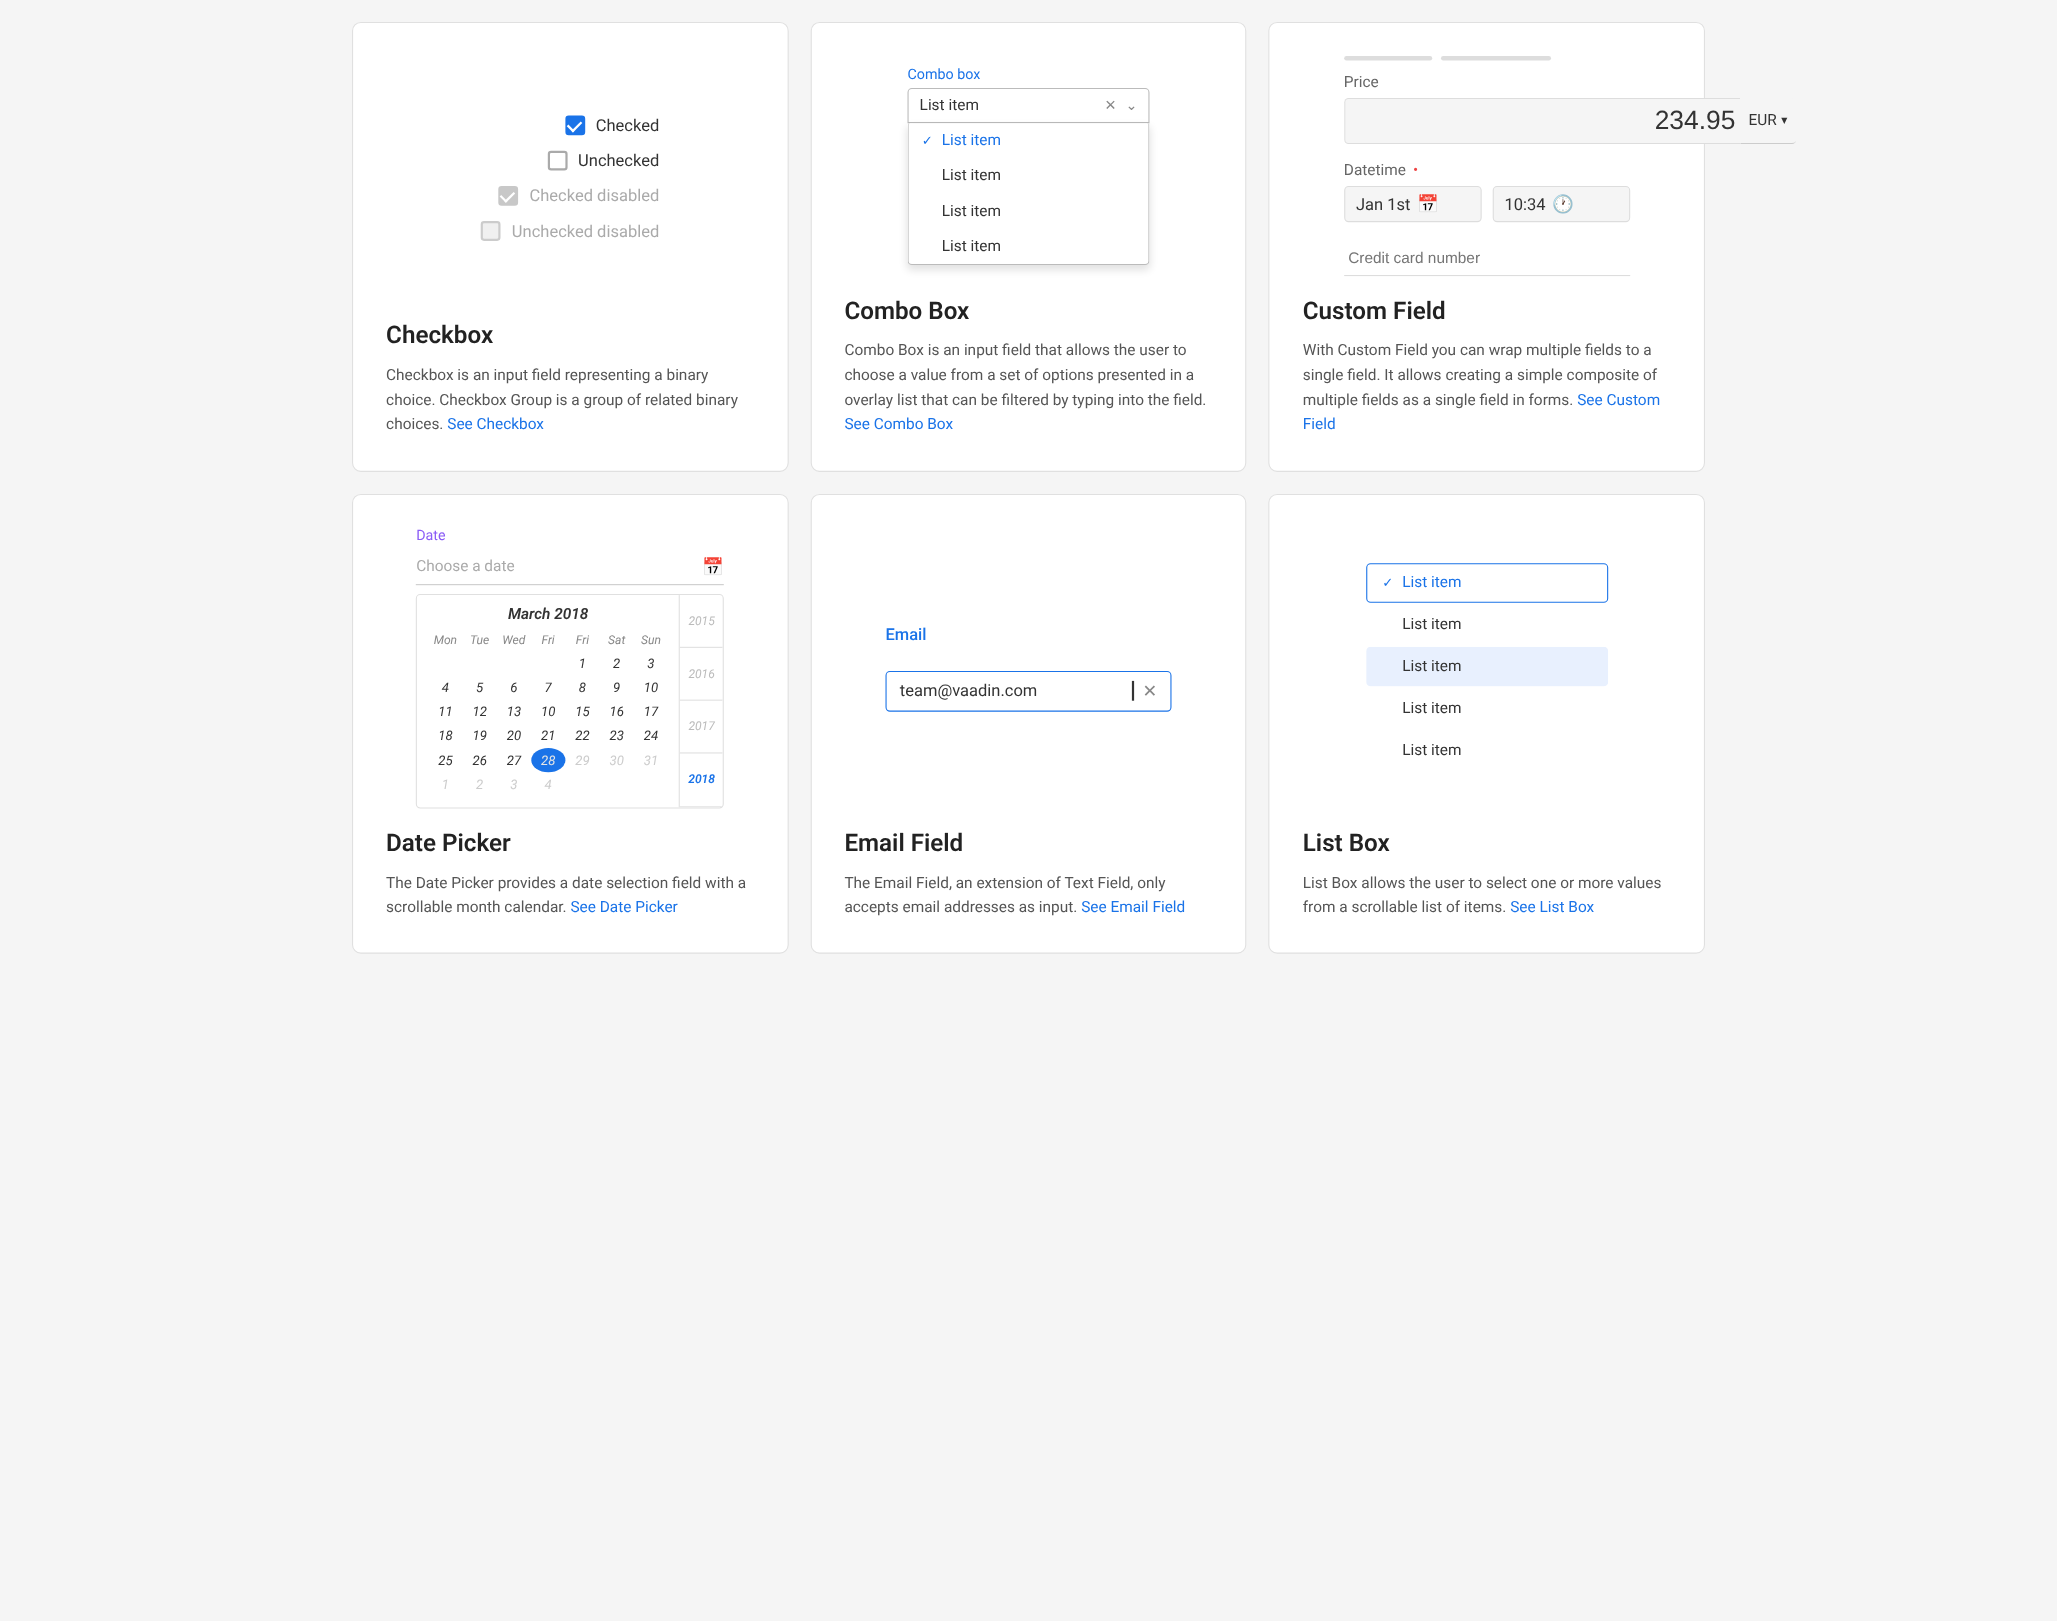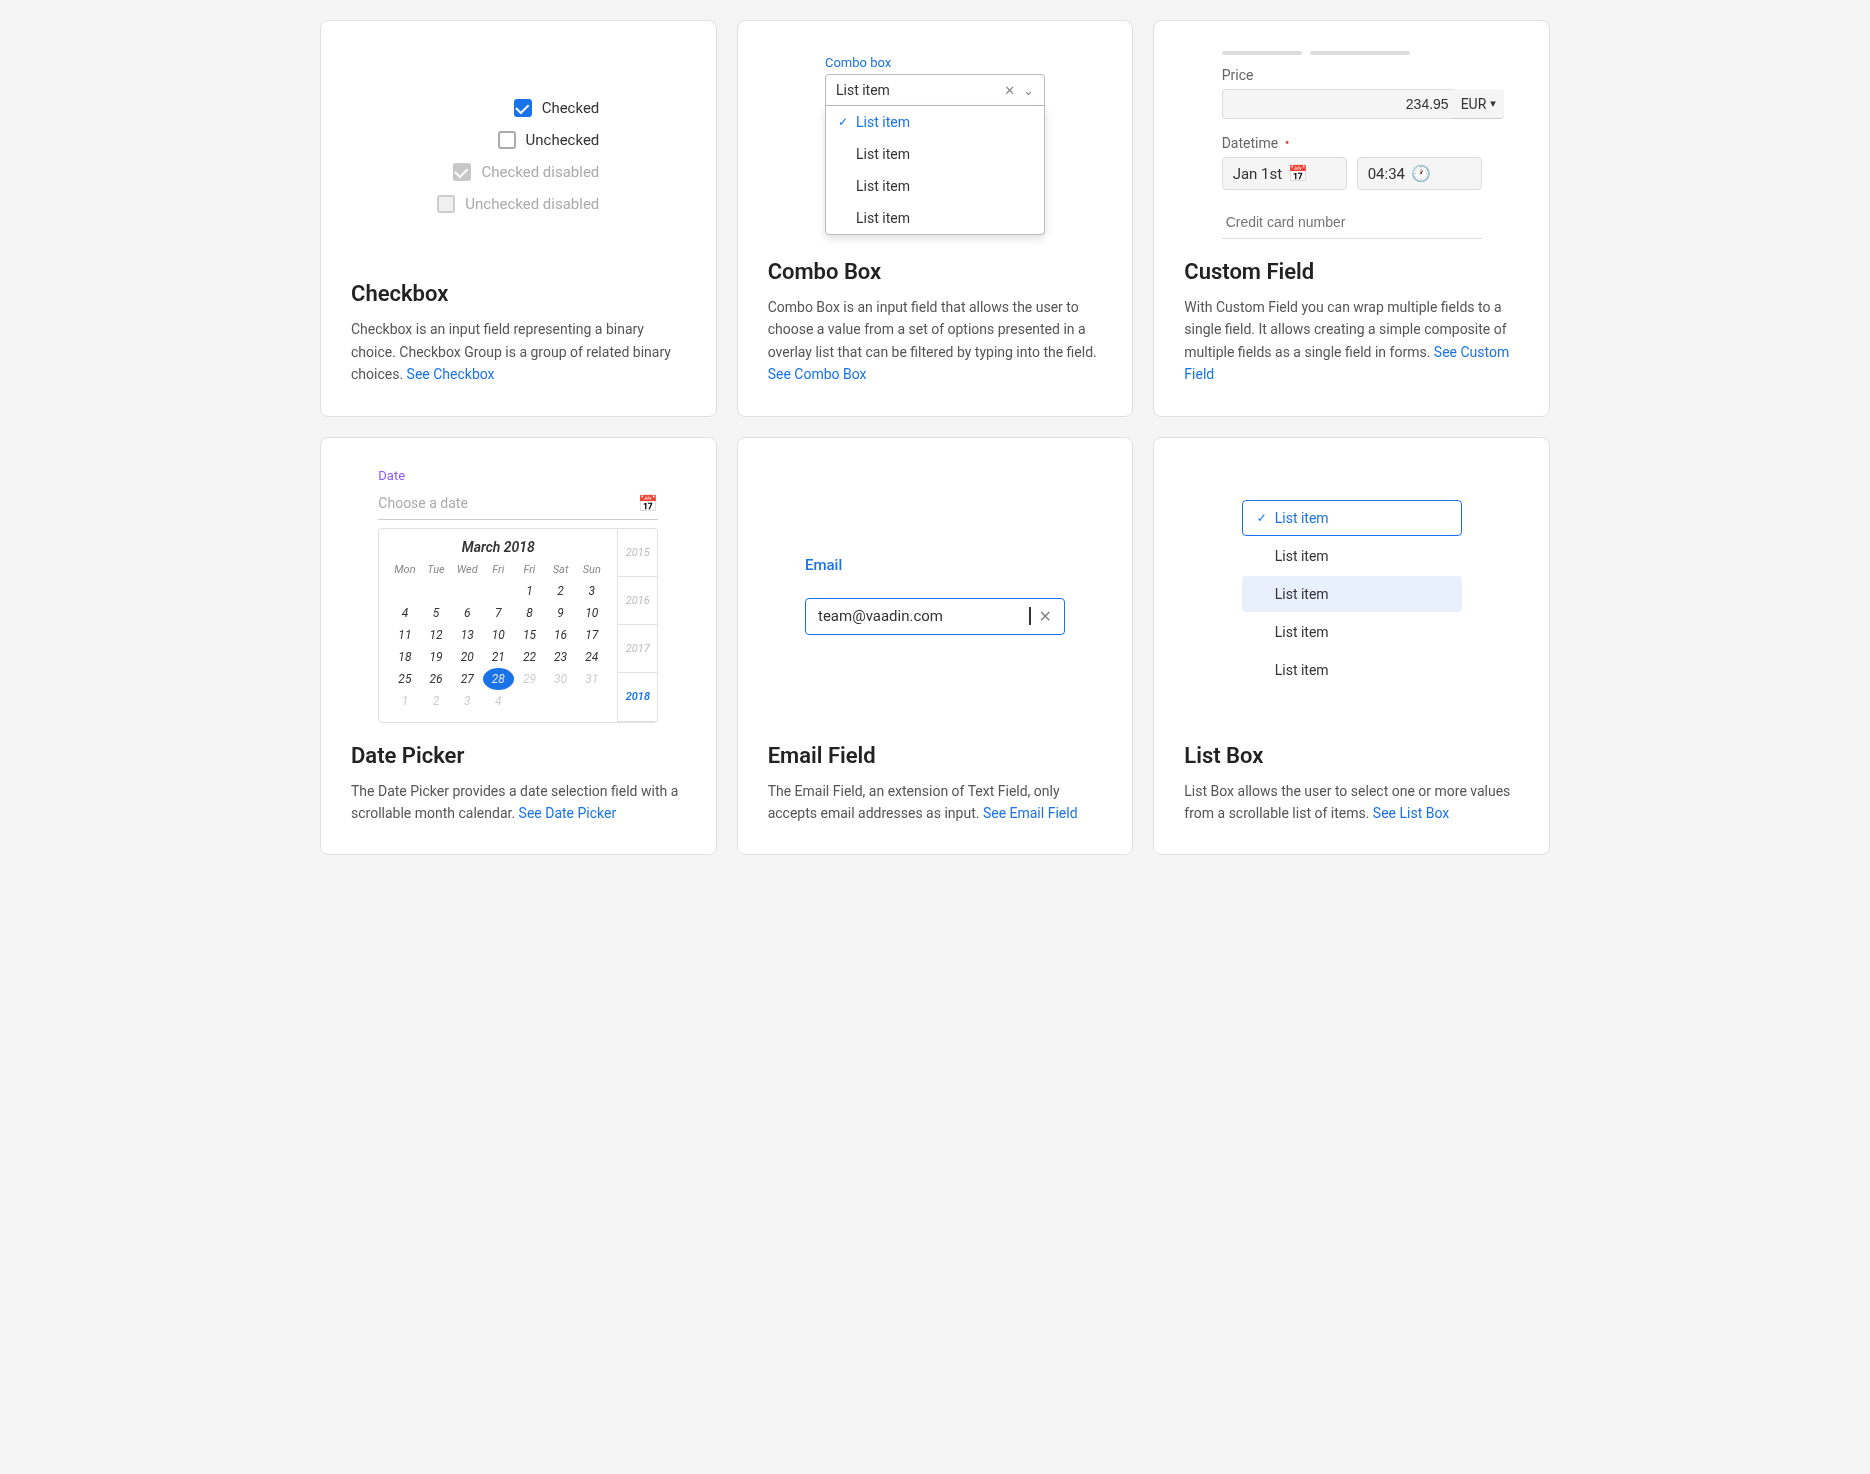--- a/index.html
+++ b/index.html
@@ -457,36 +457,36 @@
 
   <div class="card">
     <div class="card-preview">
       <div class="custom-field-preview">
         <div class="cf-top-bar">
           <div class="cf-top-seg" style="width:80px;"></div>
           <div class="cf-top-seg" style="width:100px;"></div>
         </div>
         <span class="cf-label">Price</span>
         <div class="cf-row">
-          <input class="cf-input" type="text" value="234.95" readonly="" style="font-size: 14px; background: rgb(245, 245, 245); border-radius: 4px 0px 0px 4px; border-top: 1px solid rgb(221, 221, 221); border-bottom: 1px solid rgb(221, 221, 221); border-left: 1px solid rgb(221, 221, 221); border-image: initial; border-right: none; padding-left: 45px;">
+          <input class="cf-input" type="text" value="234.95" readonly="" style="font-size: 24px; background: rgb(245, 245, 245); border-radius: 4px 0px 0px 4px; border-top: 1px solid rgb(221, 221, 221); border-bottom: 1px solid rgb(221, 221, 221); border-left: 1px solid rgb(221, 221, 221); border-image: initial; border-right: none; padding-left: 45px;">
           <div class="cf-select">
             <span>EUR</span>
             <span style="font-size:11px;">▾</span>
           </div>
         </div>
         <span class="cf-label">
           <span>Datetime</span><span class="dot"> •</span>
         </span>
         <div class="cf-date-row">
           <div class="cf-date-input" style="background:#f5f5f5;border:1px solid #ddd;border-radius:4px;padding:6px 10px;font-size:15px;">
             <span>Jan 1st</span>
             <span class="cf-icon">📅</span>
           </div>
           <div class="cf-time-input" style="background:#f5f5f5;border:1px solid #ddd;border-radius:4px;padding:6px 10px;font-size:15px;">
-            <span>04:34</span>
+            <span>10:34</span>
             <span class="cf-icon">🕐</span>
           </div>
         </div>
         <input class="cf-credit" type="text" placeholder="Credit card number" readonly="" style="">
       </div>
     </div>
     <h2 class="card-title">Custom Field</h2>
     <p class="card-desc">
       <span>With Custom Field you can wrap multiple fields to a single field. It allows creating a simple composite of multiple fields as a single field in forms.</span>
       <a href="#">See Custom Field</a>

